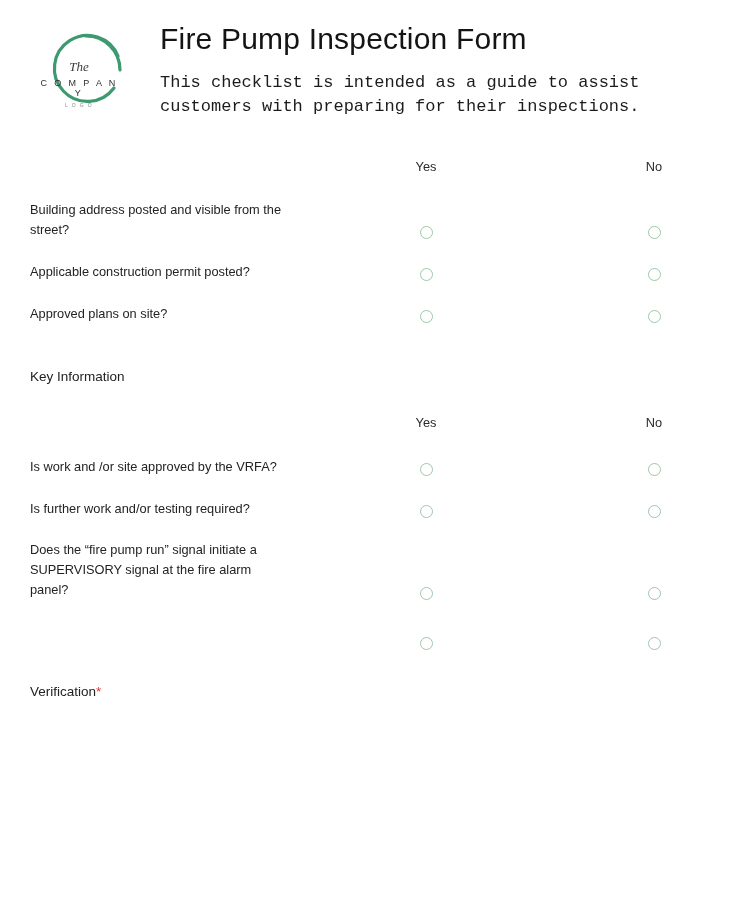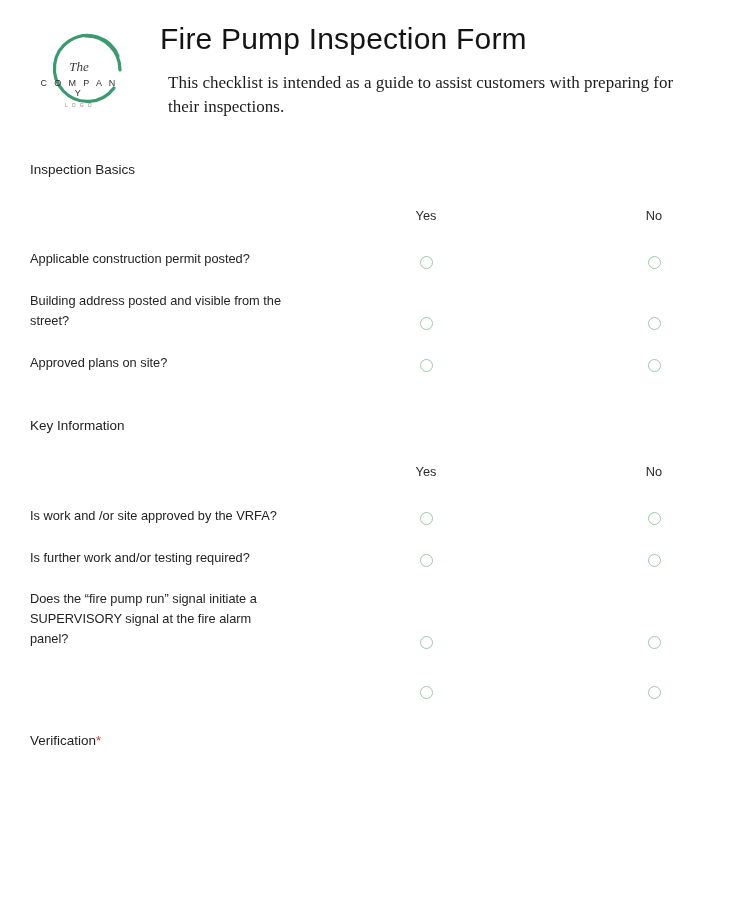--- a/index.html
+++ b/index.html
@@ -85,25 +85,25 @@
   .form-title {
     font-family: Liberation Sans, sans-serif;
     font-size: 30px;
     font-weight: 400;
     letter-spacing: 0.2px;
     color: #141414;
     margin: 0 0 14px 0;
     line-height: 1.15;
   }
   .form-desc {
-    font-family: Liberation Serif, serif;
+    font-family: Liberation Mono, monospace;
     font-size: 17px;
     line-height: 1.45;
     color: #1c1c1c;
-    margin: 8px;
+    margin: 0;
     max-width: 560px;
   }
 
   
   .body-area {
     padding: 34px 30px 0 30px;
     font-family: "Liberation Sans", sans-serif;
   }
   .section {
     margin-bottom: 18px;
@@ -200,44 +200,43 @@
     </div>
     <div class="title-wrap">
       <h1 class="form-title">Fire Pump Inspection Form</h1>
       <p class="form-desc">This checklist is intended as a guide to assist customers with preparing for their inspections.</p>
     </div>
   </div>
 
   <div class="body-area">
 
     <div class="section">
-      <p class="section-title">Inspection Basics</p>
 
       <div class="row head">
         <div class="q-cell"></div>
         <div class="opt-cell">
           <span class="opt-label">Yes</span>
         </div>
         <div class="opt-cell second">
           <span class="opt-label">No</span>
         </div>
       </div>
 
       <div class="row">
+        <div class="q-cell">Building address posted and visible from the street?</div>
+        <div class="opt-cell">
+          <span class="radio"></span>
+        </div>
+        <div class="opt-cell second">
+          <span class="radio"></span>
+        </div>
+      </div>
+
+      <div class="row">
         <div class="q-cell">Applicable construction permit posted?</div>
-        <div class="opt-cell">
-          <span class="radio"></span>
-        </div>
-        <div class="opt-cell second">
-          <span class="radio"></span>
-        </div>
-      </div>
-
-      <div class="row">
-        <div class="q-cell">Building address posted and visible from the street?</div>
         <div class="opt-cell">
           <span class="radio"></span>
         </div>
         <div class="opt-cell second">
           <span class="radio"></span>
         </div>
       </div>
 
       <div class="row">
         <div class="q-cell">Approved plans on site?</div>

